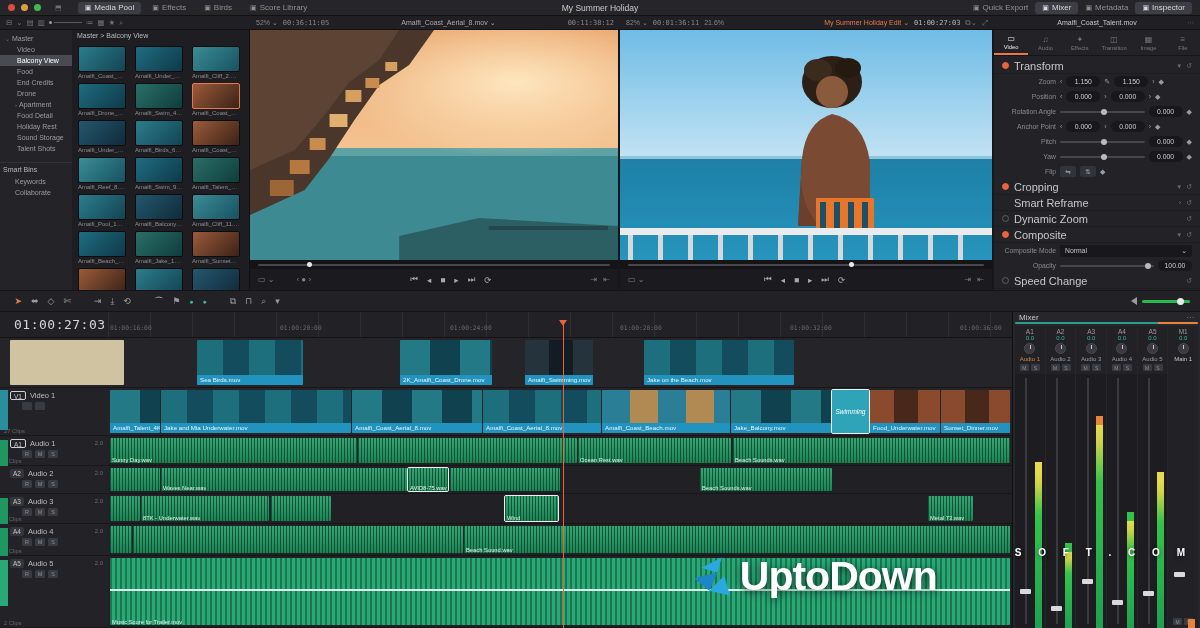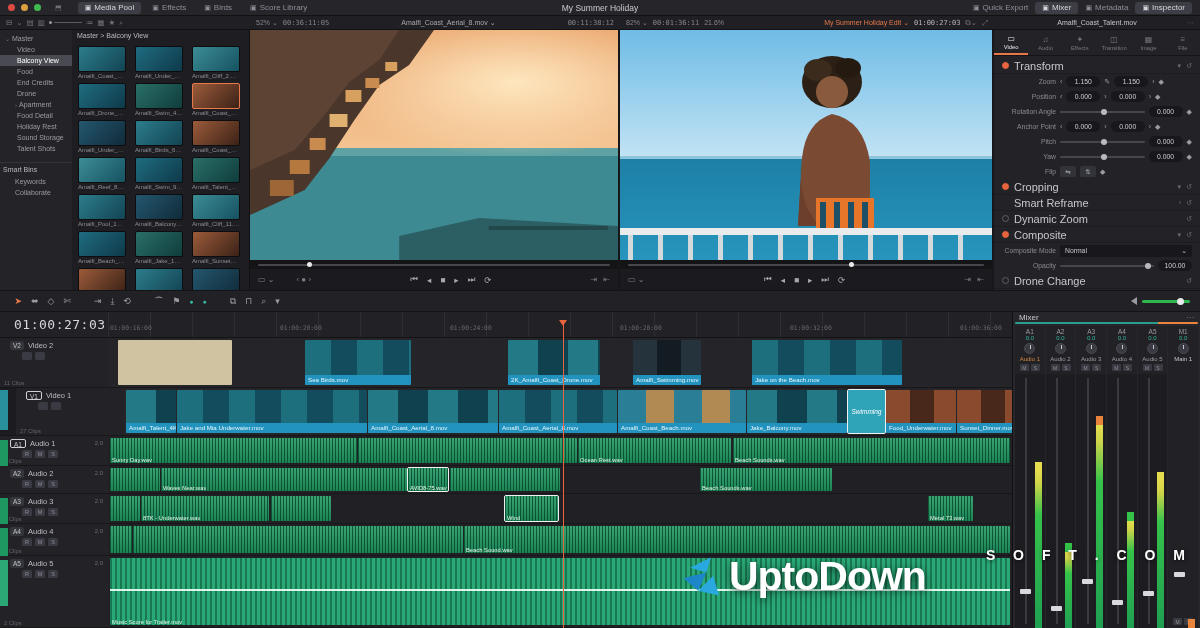--- a/index.html
+++ b/index.html
@@ -174,21 +174,21 @@
   .st-handle { position:absolute; left:calc(35% - 5px); width:11px; height:5px; background:#d9d9dd; border-radius:1px; }
   .st-meter { position:absolute; right:3px; bottom:0; width:7px;
     background:linear-gradient(to top,#1fa052,#35c24a 72%,#cfd449 92%,#e4dc4e); }
   .st-peak { position:absolute; right:3px; width:7px; height:9px; }
 
   
   .wm { position:absolute; right:8px; bottom:28px; z-index:50; display:flex; flex-direction:row; pointer-events:none; }
   .wm-row { display:flex; align-items:center; gap:2px; }
   .wm-txt { font-size:41px; font-weight:800; color:#fff; letter-spacing:-1px;
     text-shadow:0 2px 8px rgba(0,0,0,.65); }
-  .wm-sub { font-size:14px; font-weight:700; color:#fff; letter-spacing:7px; margin:-6px 0 0 60px;
+  .wm-sub { font-size:10px; font-weight:700; color:#fff; letter-spacing:7px; margin:-6px 0 0 78px;
     text-shadow:0 1px 4px rgba(0,0,0,.65); }
 </style>
 </head>
 <body>
 
 <div class="titlebar">
   <span class="tdot" style="background:#de4b41"></span>
   <span class="tdot" style="background:#d9a13f"></span>
   <span class="tdot" style="background:#3fb950"></span>
   <span class="tb-title">My Summer Holiday</span>
@@ -669,21 +669,21 @@
         </div>
         <div class="prow">
           <span class="pl">Opacity</span>
           <span class="slid">
             <i style="left: 90%;"></i>
           </span>
           <span class="chip">100.00</span>
         </div>
         <div class="sec">
           <span class="dot off"></span>
-          <span class="lb">Drone Change</span>
+          <span class="lb">Speed Change</span>
           <span class="rst">
             <span>↺</span>
           </span>
         </div>
         <div class="sec"></div>
       </div>
   </div>
 </div>
 
 <div class="toolbar">
@@ -717,48 +717,37 @@
 
 <div class="tlwrap">
   <div class="tl-main">
     <div class="ruler">
       <div class="ticks"></div>
       <span class="tc-main mono">01:00:27:03</span>
       <span id="rlabels"><span class="rlabel mono" style="left: 110px;">01:00:16:00</span><span class="rlabel mono" style="left: 280px;">01:00:20:00</span><span class="rlabel mono" style="left: 450px;">01:00:24:00</span><span class="rlabel mono" style="left: 620px;">01:00:28:00</span><span class="rlabel mono" style="left: 790px;">01:00:32:00</span><span class="rlabel mono" style="left: 960px;">01:00:36:00</span></span>
     </div>
     <div class="tracks" id="tracks">
         <div class="trow video" style="height: 50px;">
-          <div class="thead">
-            <div class="l1">
-              <span class="tid">V2</span>
-              <span class="tname">Video 2</span>
-            </div>
-            <div class="l2">
-              <span class="tctl"></span>
-              <span class="tctl"></span>
-            </div>
-            <span class="tcount">11 Clips</span>
-          </div>
           <div class="lane">
             <div class="clip clip-tan" style="left: 10px; width: 114px;"></div>
             <div class="clip cth-teal" style="left: 197px; width: 106px;">
               <div class="nb">Sea Birds.mov</div>
             </div>
             <div class="clip cth-teal2" style="left: 400px; width: 92px;">
               <div class="nb">2K_Amalfi_Coast_Drone.mov</div>
             </div>
             <div class="clip cth-dark" style="left: 525px; width: 68px;">
               <div class="nb">Amalfi_Swimming.mov</div>
             </div>
             <div class="clip cth-teal" style="left: 644px; width: 150px;">
               <div class="nb">Jake on the Beach.mov</div>
             </div>
           </div>
         </div>
-        <div class="trow video" style="height: 48px; padding-left: 16px;">
+        <div class="trow video" style="height: 48px;">
           <div class="thead">
             <div class="l1">
               <span class="tid dest">V1</span>
               <span class="tname">Video 1</span>
             </div>
             <div class="l2">
               <span class="tctl"></span>
               <span class="tctl"></span>
             </div>
             <span class="tcount">27 Clips</span>

